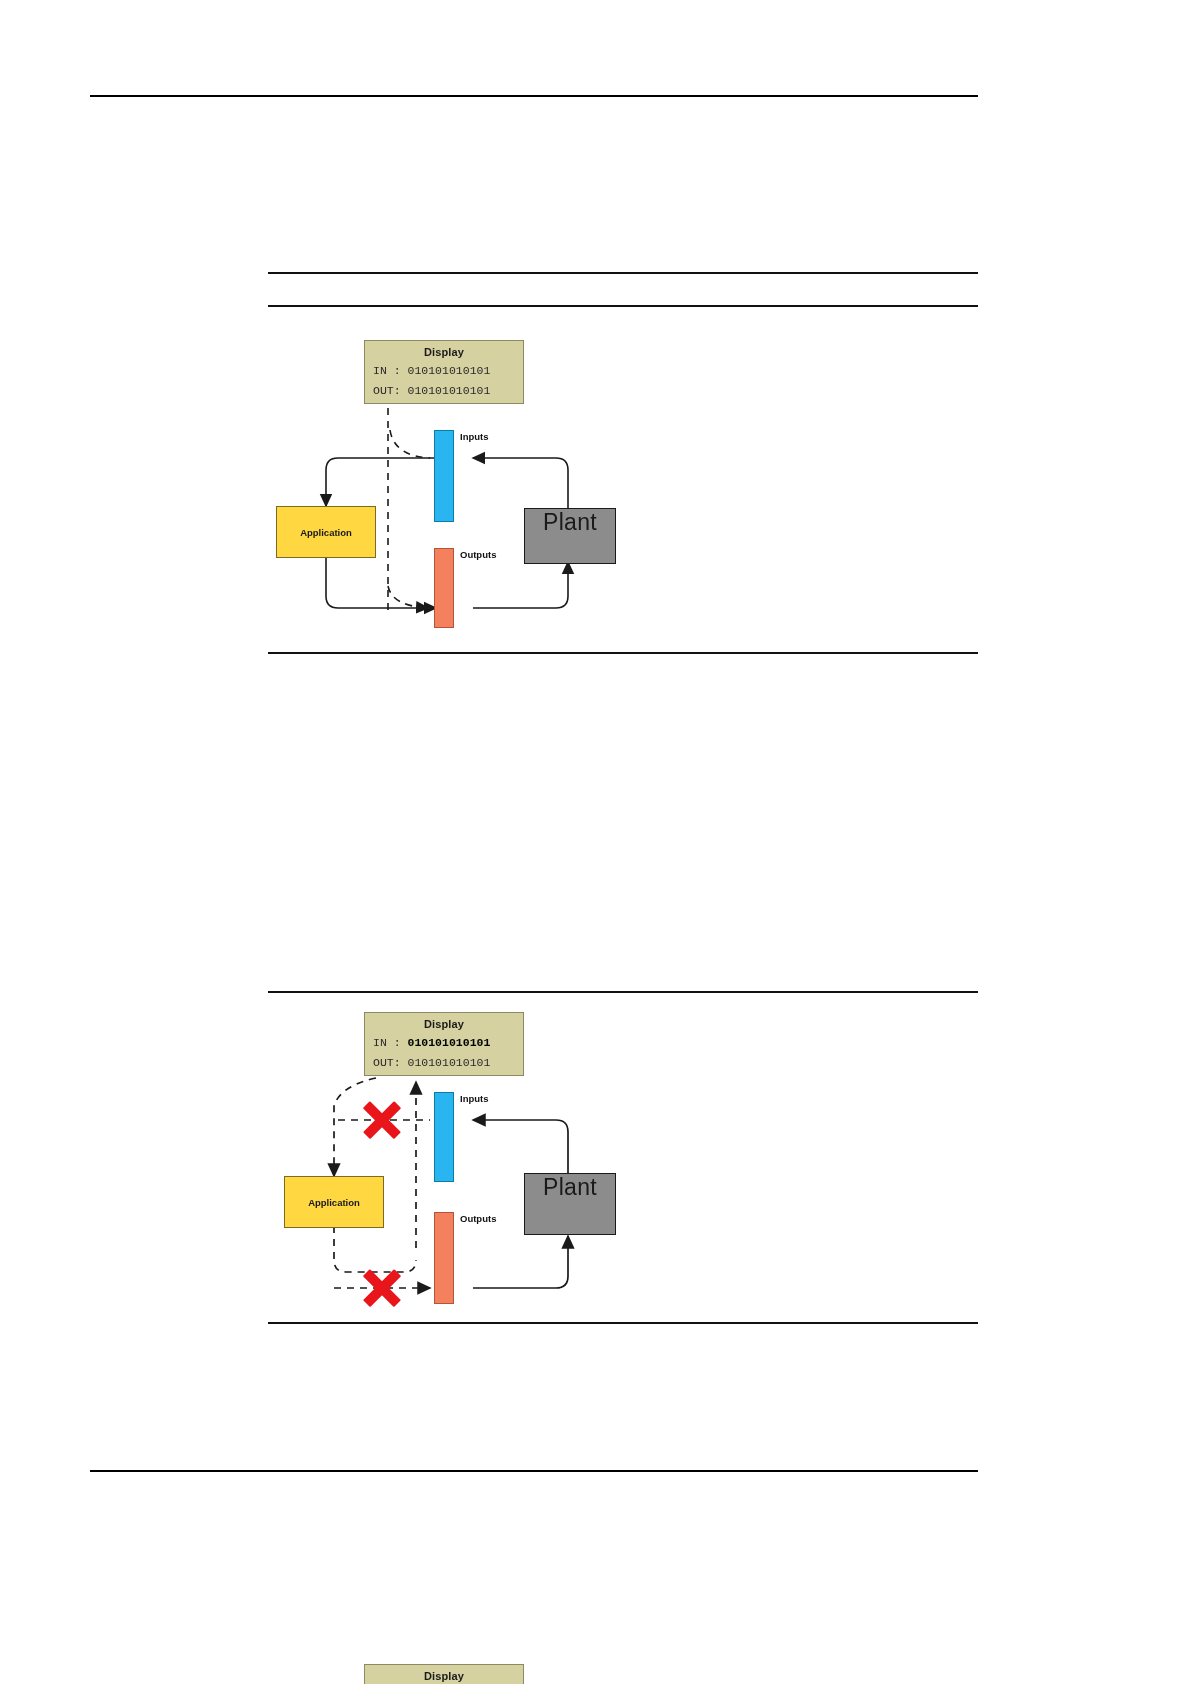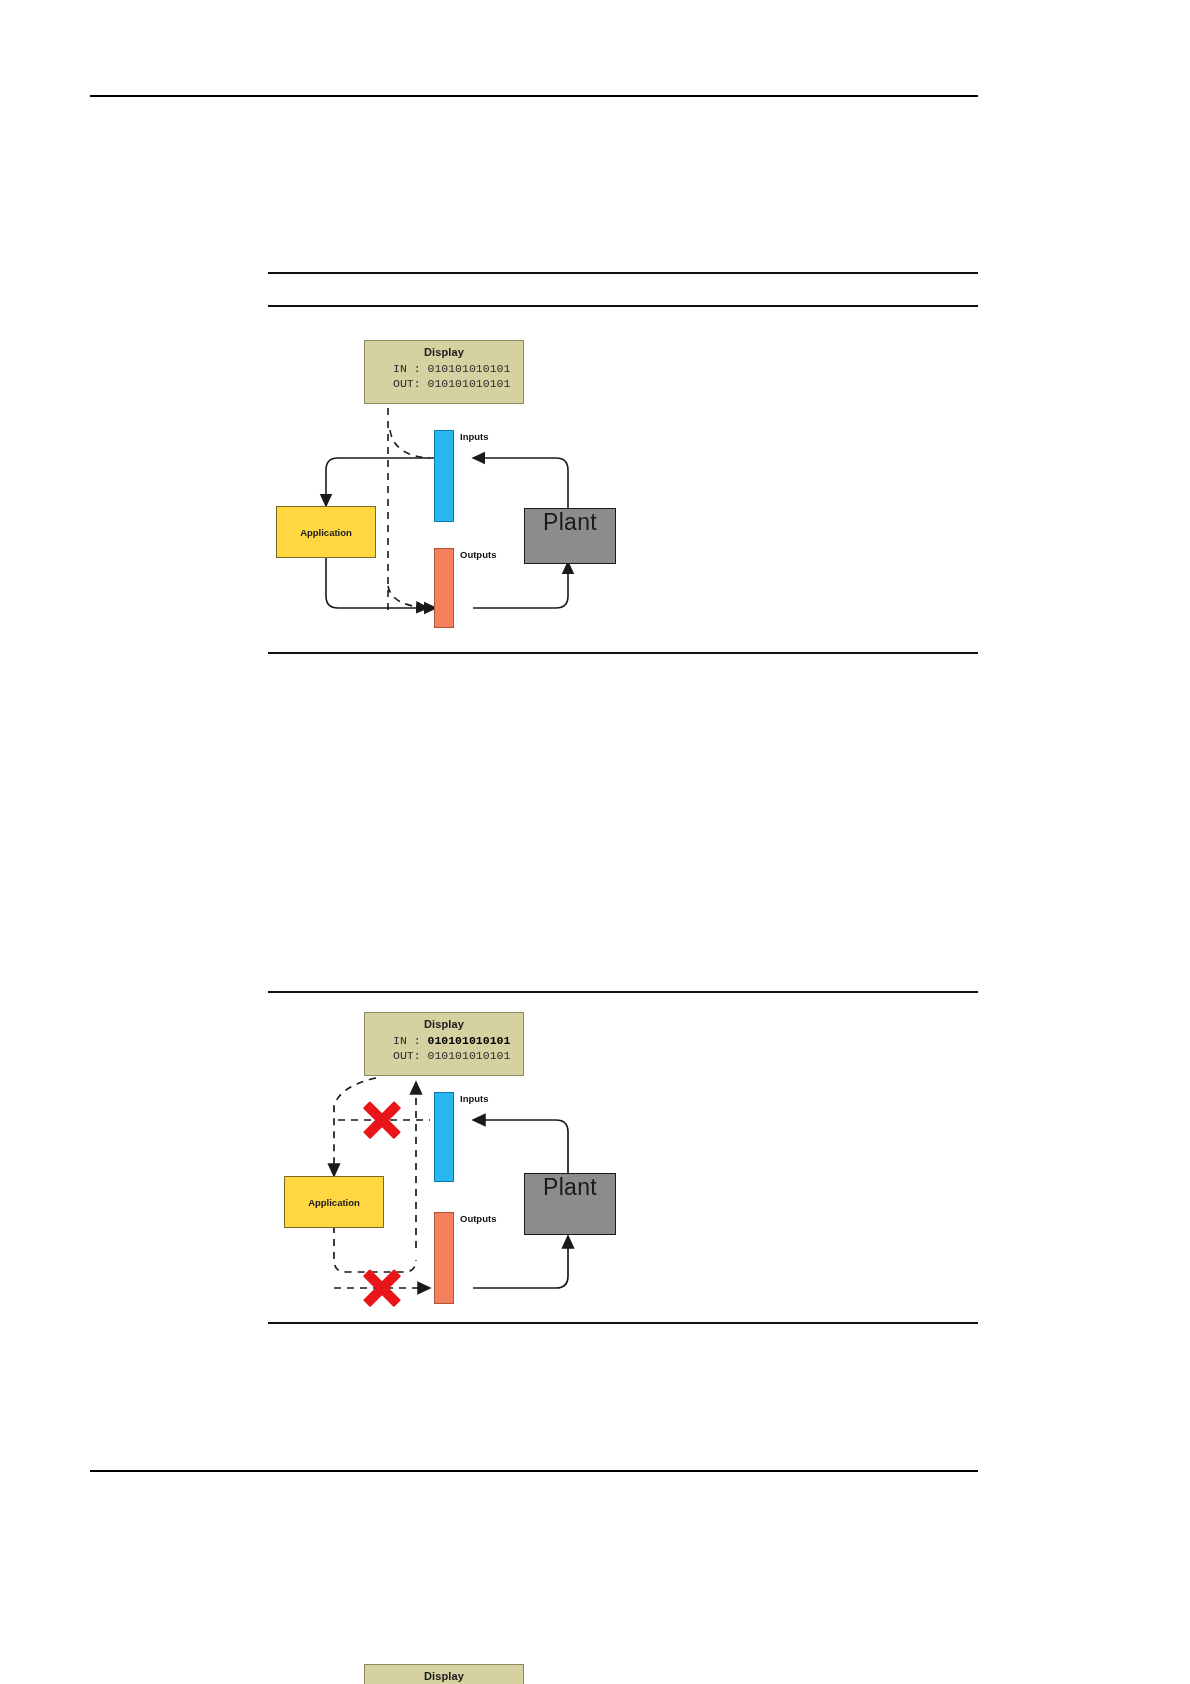--- a/index.html
+++ b/index.html
@@ -34,21 +34,21 @@
     text-align:center;
   }
   .display-title{
     font-size:11px;font-weight:bold;color:#1a1a1a;
     letter-spacing:.1px;
     padding-top:5px;
   }
   .display-lines{
     font-family:"Liberation Mono","DejaVu Sans Mono",monospace;
     font-size:11.5px;color:#2b2b2b;
-    text-align:left;padding-left:28px;line-height:15px;margin-top:3px;
+    text-align:left;padding-left:8px;line-height:20px;margin-top:3px;
     white-space:pre;
   }
   .display-lines .bold{font-weight:bold;color:#000;}
 
   .app-box{
     background:#ffd740;border:1.4px solid #7a6a22;
   }
   .app-label{
     position:absolute;left:0;right:0;top:50%;
     transform:translateY(-50%);

